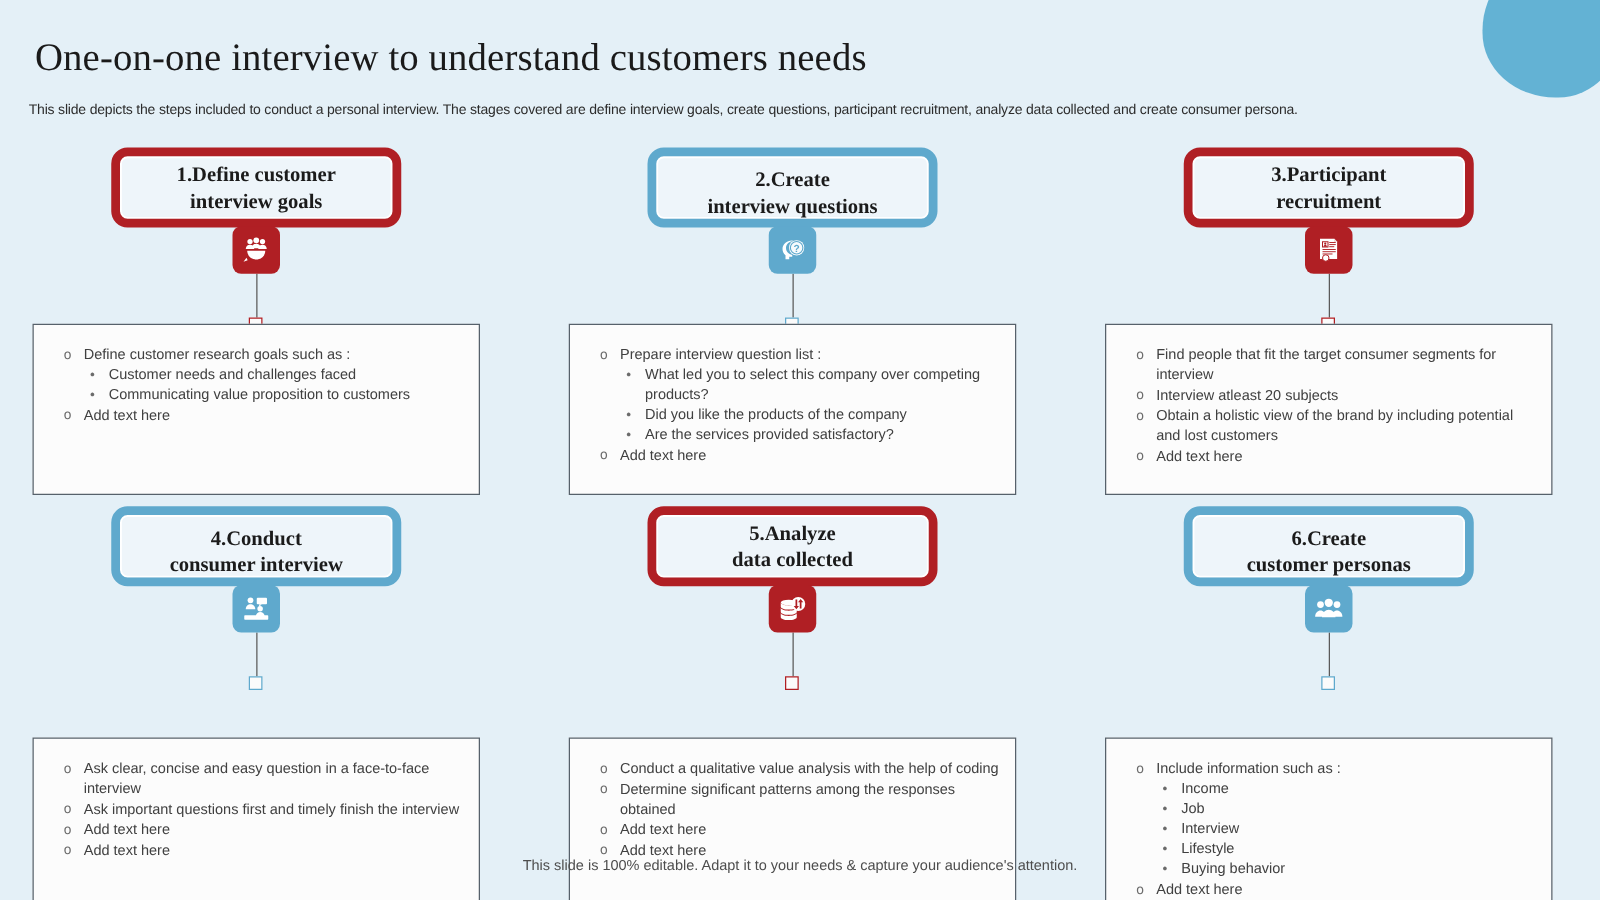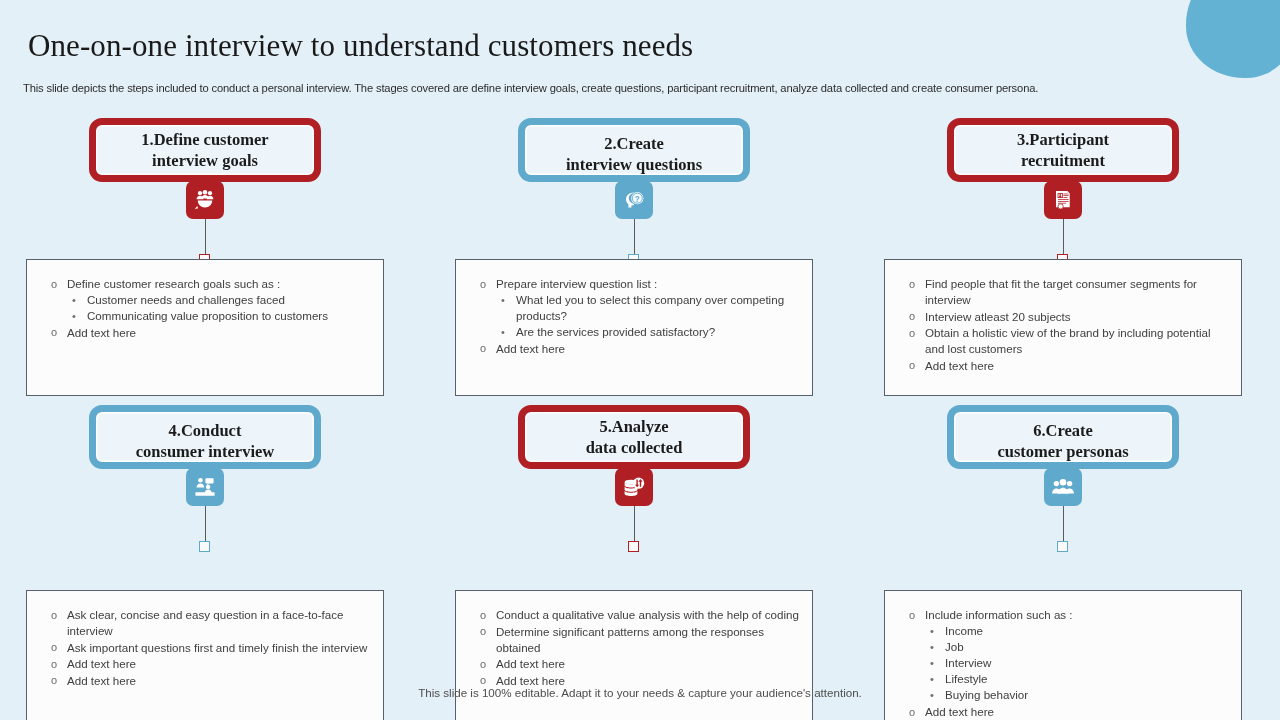--- a/index.html
+++ b/index.html
@@ -269,20 +269,21 @@
           </div>
           <div class="connector" style="position: absolute; left: 50%; top: 37px; height: 40px;">
             <div class="line" style="height: 40px;"></div>
             <div class="node blue"></div>
           </div>
         </div>
         <div class="card">
           <ul class="bullets">
             <li><span>Prepare interview question list :</span><ul class="sub">
                 <li>What led you to select this company over competing products?</li>
+                <li>Did you like the products of the company</li>
                 <li>Are the services provided satisfactory?</li>
               </ul></li>
             <li><span>Add text here</span></li>
           </ul>
         </div>
       </div>
       <div class="step c2">
         <div class="step-header red">
           <div>3.Participant<br>recruitment</div>
         </div>

